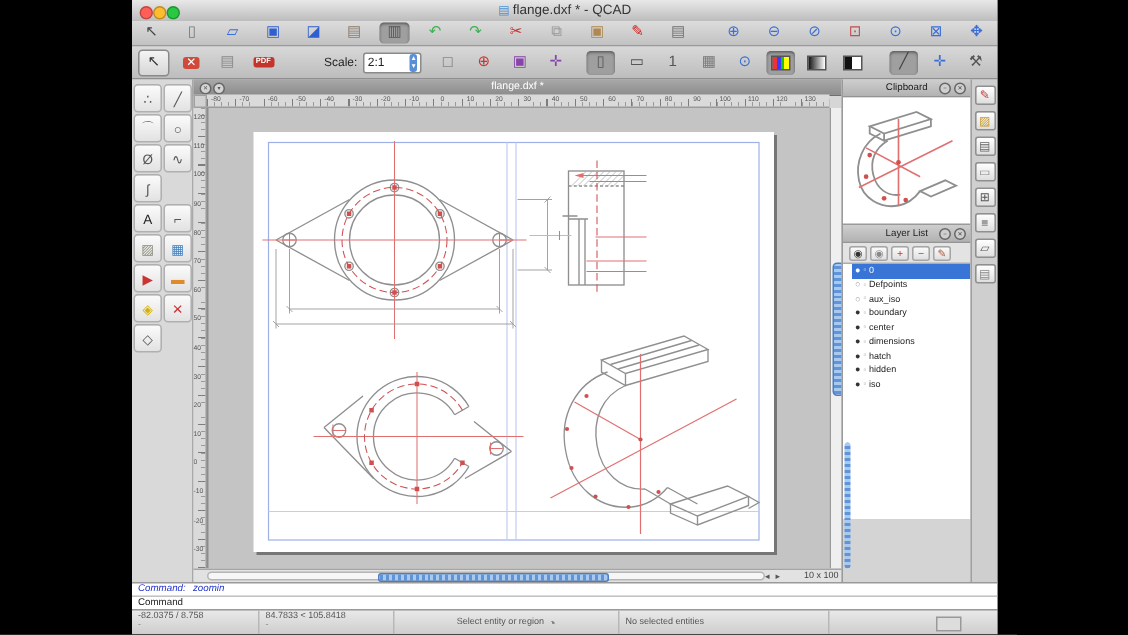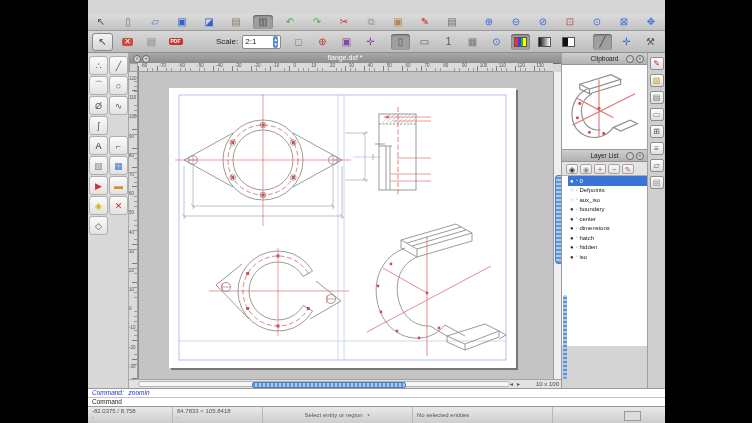--- a/index.html
+++ b/index.html
@@ -128,20 +128,28 @@
   #status-resize{position:absolute;right:24px;top:4px;width:15px;height:8px;border:1px solid #999;background:#ddd;}
 
   svg{display:block;}
 </style>
 </head>
 <body>
 
 <div id="screen">
   <div id="ui">
 
+    <div id="titlebar">
+      <span class="traffic" style="left:5px;background:#ff5f57;"></span>
+      <span class="traffic" style="left:14px;background:#febc2e;"></span>
+      <span class="traffic" style="left:23px;background:#28c840;"></span>
+      <div id="win-title">
+        <span class="doc-ico">▤</span><span>flange.dxf * - QCAD</span>
+      </div>
+    </div>
 
     <div id="toolbar-main">
         <span class="tb-btn">
           <span style="color: rgb(68, 68, 68);">↖</span>
         </span>
         <span class="tb-btn">
           <span style="color: rgb(119, 119, 119);">▯</span>
         </span>
         <span class="tb-btn">
           <span style="color: rgb(58, 111, 216);">▱</span>

